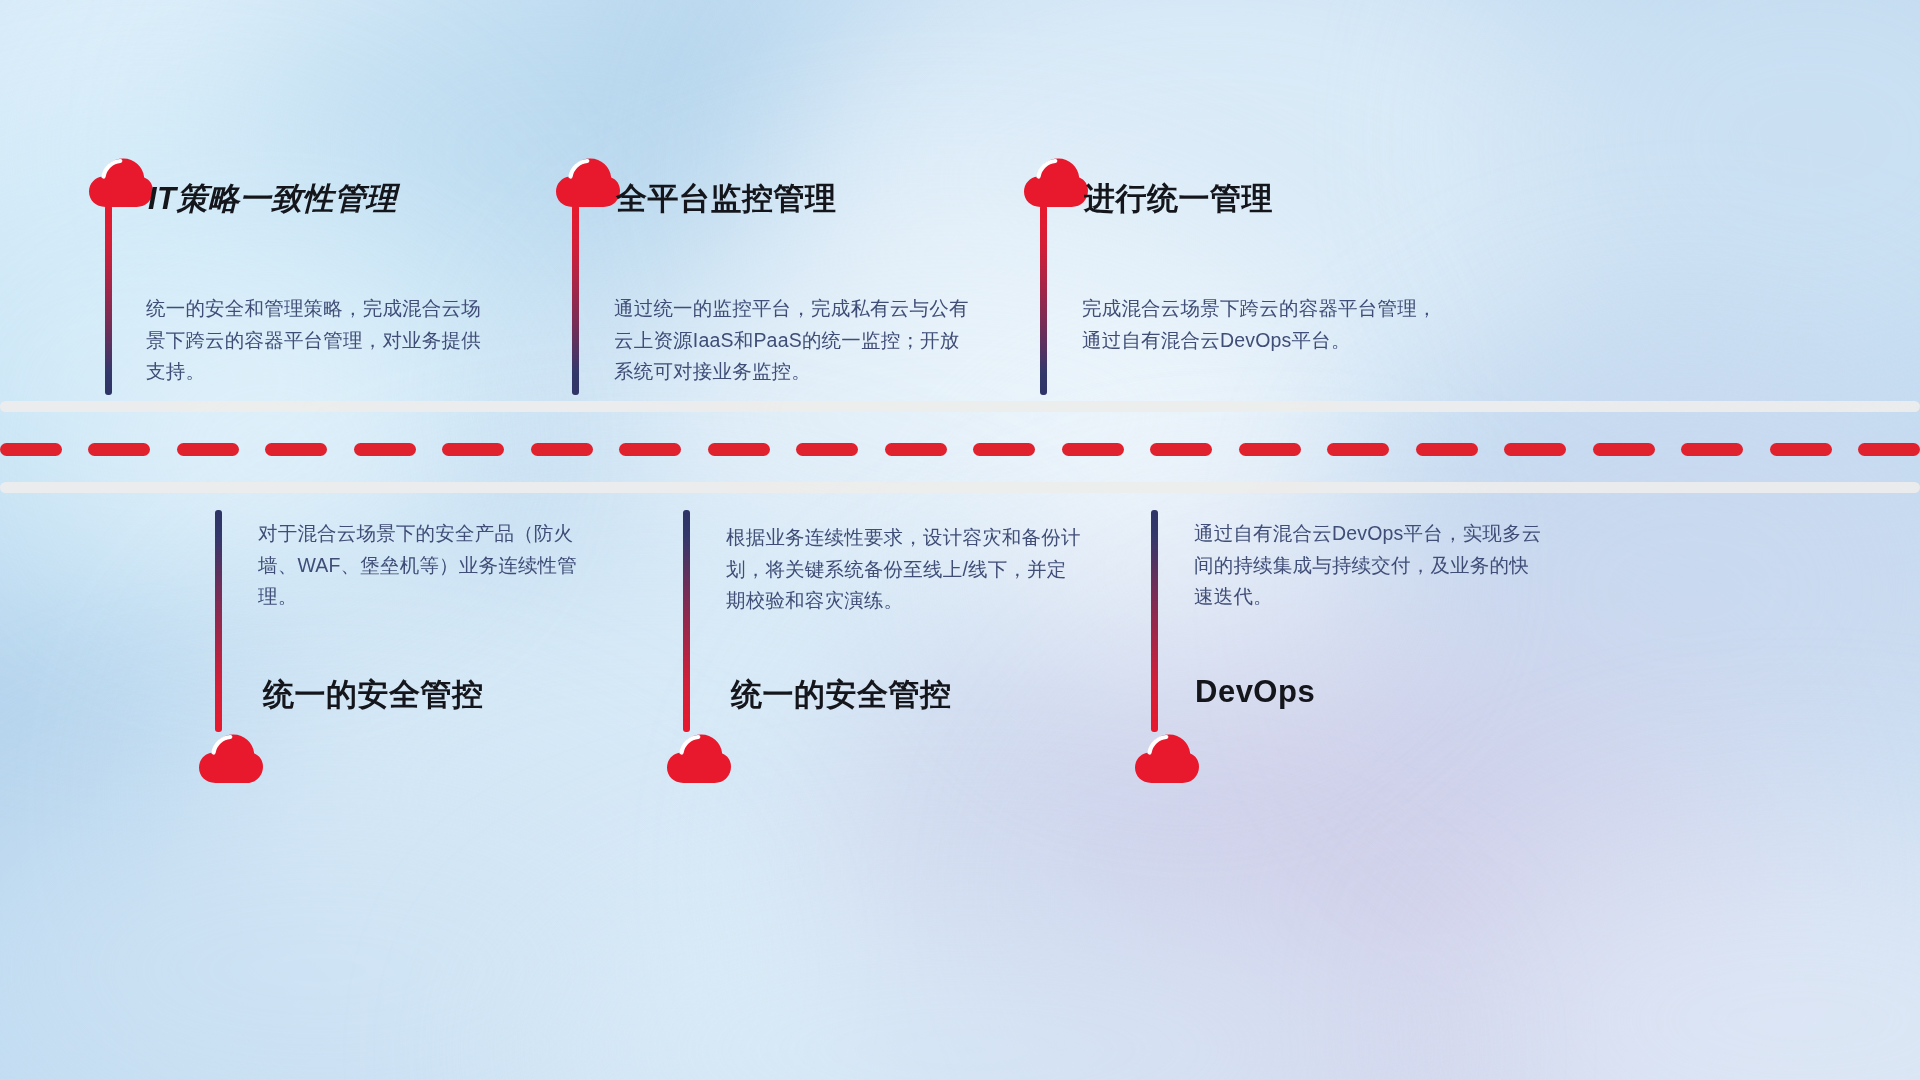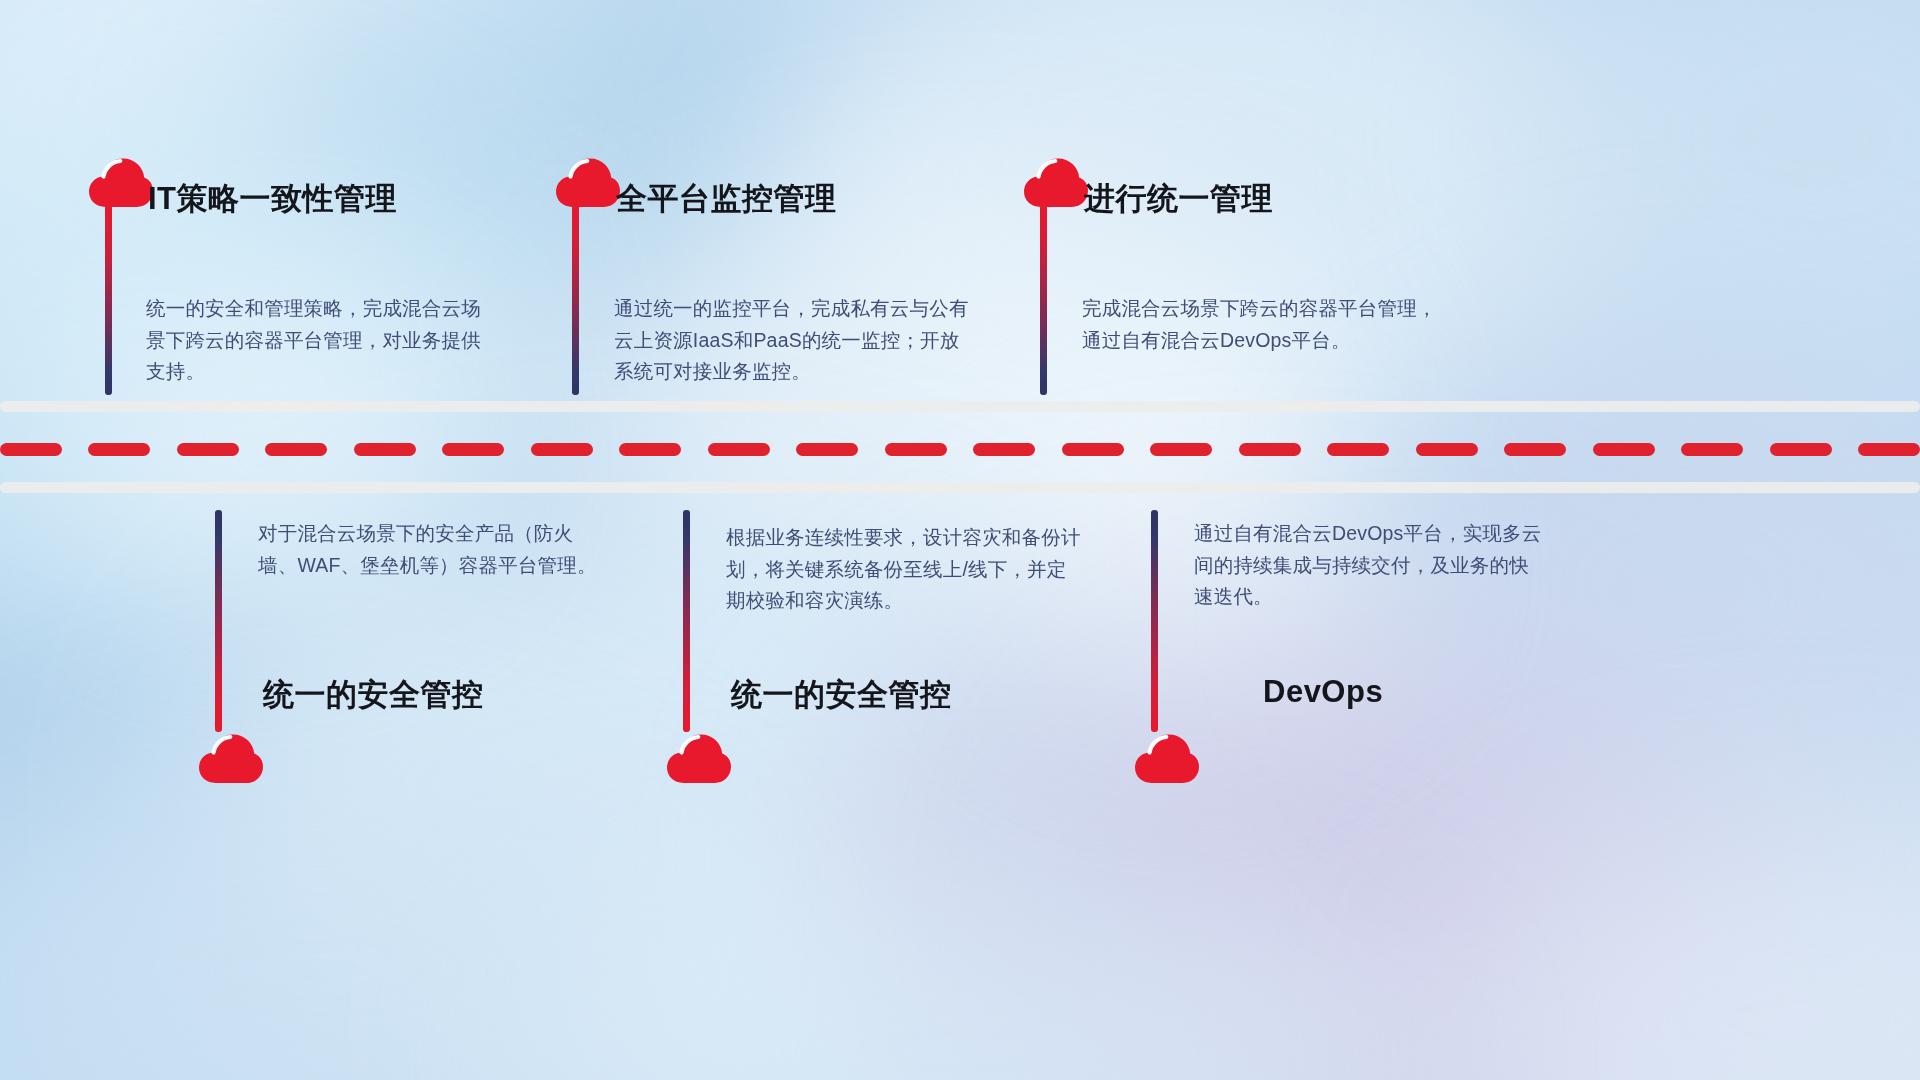--- a/index.html
+++ b/index.html
@@ -134,21 +134,21 @@
 </div>
 
 <div class="item">
   <div class="cloud" style="left:88px; top:156px;">
     <svg viewBox="0 0 66 52" width="66" height="52">
       <path d="M17.5 51 C7.6 51 1 44.3 1 35.6 C1 27.6 6.8 21.2 14.6 20.4 C16.2 10.1 24.8 2.5 35.3 2.5 C46.2 2.5 55.2 10.7 56.2 21.4 C61.7 23.4 65 28.6 65 34.8 C65 43.6 58.1 51 48.6 51 Z" fill="#e8192c"></path>
       <path d="M15.5 20.5 C17.2 11.8 24.0 5.6 32.3 5.0" stroke="#ffffff" stroke-width="4.2" stroke-linecap="round" fill="none"></path>
     </svg>
   </div>
   <div class="stem down" style="left:105px; top:205px; height:190px;"></div>
-  <div class="title" style="left:148px; top:178px;">IT策略一致性管理</div>
+  <div class="title" style="left:148px; top:178px;font-style:italic;">IT策略一致性管理</div>
   <div class="desc" style="left:146px; top:293px; width:350px;">统一的安全和管理策略，完成混合云场景下跨云的容器平台管理，对业务提供支持。</div>
 </div>
 
 <div class="item">
   <div class="cloud" style="left:555px; top:156px;">
     <svg viewBox="0 0 66 52" width="66" height="52">
       <path d="M17.5 51 C7.6 51 1 44.3 1 35.6 C1 27.6 6.8 21.2 14.6 20.4 C16.2 10.1 24.8 2.5 35.3 2.5 C46.2 2.5 55.2 10.7 56.2 21.4 C61.7 23.4 65 28.6 65 34.8 C65 43.6 58.1 51 48.6 51 Z" fill="#e8192c"></path>
       <path d="M15.5 20.5 C17.2 11.8 24.0 5.6 32.3 5.0" stroke="#ffffff" stroke-width="4.2" stroke-linecap="round" fill="none"></path>
     </svg>
   </div>
@@ -164,21 +164,21 @@
       <path d="M15.5 20.5 C17.2 11.8 24.0 5.6 32.3 5.0" stroke="#ffffff" stroke-width="4.2" stroke-linecap="round" fill="none"></path>
     </svg>
   </div>
   <div class="stem down" style="left:1040px; top:205px; height:190px;"></div>
   <div class="title" style="left:1084px; top:178px;">进行统一管理</div>
   <div class="desc" style="left:1082px; top:293px; width:355px;">完成混合云场景下跨云的容器平台管理，通过自有混合云DevOps平台。</div>
 </div>
 
 <div class="item">
   <div class="stem up" style="left:215px; top:510px; height:222px;"></div>
-  <div class="desc" style="left:258px; top:518px; width:350px;">对于混合云场景下的安全产品（防火墙、WAF、堡垒机等）容器平台管理。</div>
+  <div class="desc" style="left:258px; top:518px; width:350px;">对于混合云场景下的安全产品（防火墙、WAF、堡垒机等）业务连续性管理。</div>
   <div class="title" style="left:263px; top:674px;">统一的安全管控</div>
   <div class="cloud" style="left:198px; top:732px;">
     <svg viewBox="0 0 66 52" width="66" height="52">
       <path d="M17.5 51 C7.6 51 1 44.3 1 35.6 C1 27.6 6.8 21.2 14.6 20.4 C16.2 10.1 24.8 2.5 35.3 2.5 C46.2 2.5 55.2 10.7 56.2 21.4 C61.7 23.4 65 28.6 65 34.8 C65 43.6 58.1 51 48.6 51 Z" fill="#e8192c"></path>
       <path d="M15.5 20.5 C17.2 11.8 24.0 5.6 32.3 5.0" stroke="#ffffff" stroke-width="4.2" stroke-linecap="round" fill="none"></path>
     </svg>
   </div>
 </div>
 
 <div class="item">
@@ -189,20 +189,20 @@
     <svg viewBox="0 0 66 52" width="66" height="52">
       <path d="M17.5 51 C7.6 51 1 44.3 1 35.6 C1 27.6 6.8 21.2 14.6 20.4 C16.2 10.1 24.8 2.5 35.3 2.5 C46.2 2.5 55.2 10.7 56.2 21.4 C61.7 23.4 65 28.6 65 34.8 C65 43.6 58.1 51 48.6 51 Z" fill="#e8192c"></path>
       <path d="M15.5 20.5 C17.2 11.8 24.0 5.6 32.3 5.0" stroke="#ffffff" stroke-width="4.2" stroke-linecap="round" fill="none"></path>
     </svg>
   </div>
 </div>
 
 <div class="item">
   <div class="stem up" style="left:1151px; top:510px; height:222px;"></div>
   <div class="desc" style="left:1194px; top:518px; width:350px;">通过自有混合云DevOps平台，实现多云间的持续集成与持续交付，及业务的快速迭代。</div>
-  <div class="title" style="left:1263px; top:674px;">DevOps</div>
+  <div class="title" style="left:1195px; top:674px;">DevOps</div>
   <div class="cloud" style="left:1134px; top:732px;">
     <svg viewBox="0 0 66 52" width="66" height="52">
       <path d="M17.5 51 C7.6 51 1 44.3 1 35.6 C1 27.6 6.8 21.2 14.6 20.4 C16.2 10.1 24.8 2.5 35.3 2.5 C46.2 2.5 55.2 10.7 56.2 21.4 C61.7 23.4 65 28.6 65 34.8 C65 43.6 58.1 51 48.6 51 Z" fill="#e8192c"></path>
       <path d="M15.5 20.5 C17.2 11.8 24.0 5.6 32.3 5.0" stroke="#ffffff" stroke-width="4.2" stroke-linecap="round" fill="none"></path>
     </svg>
   </div>
 </div>
 
 </body></html>

